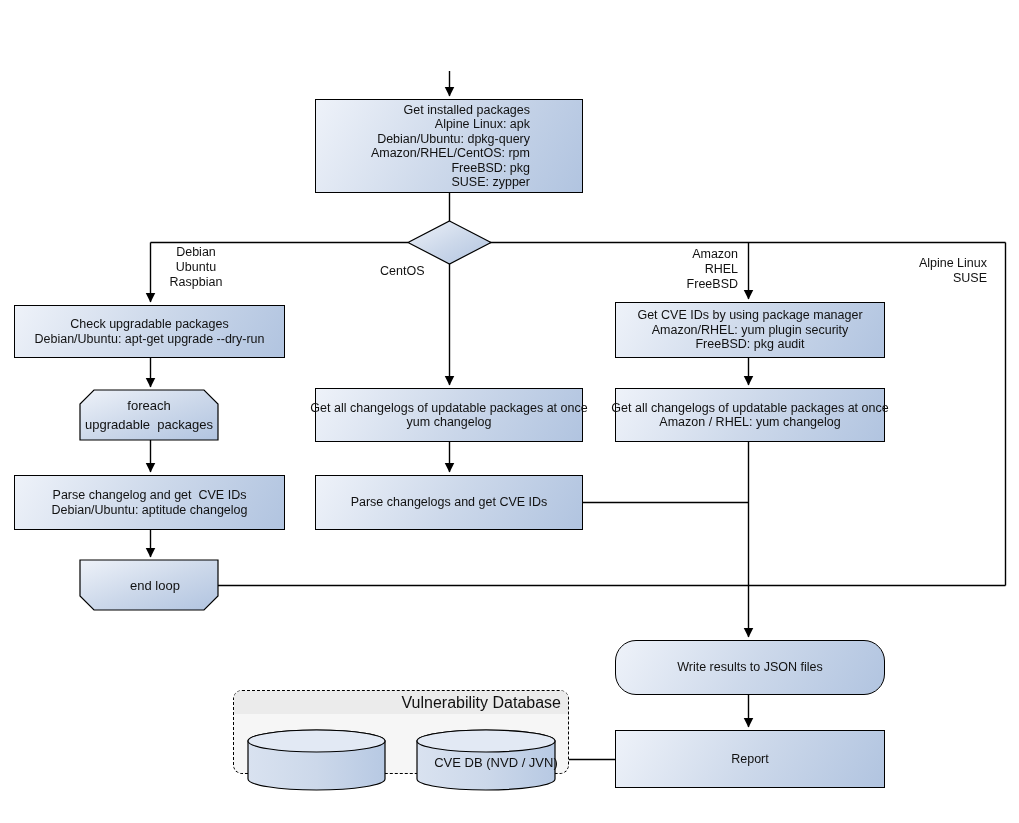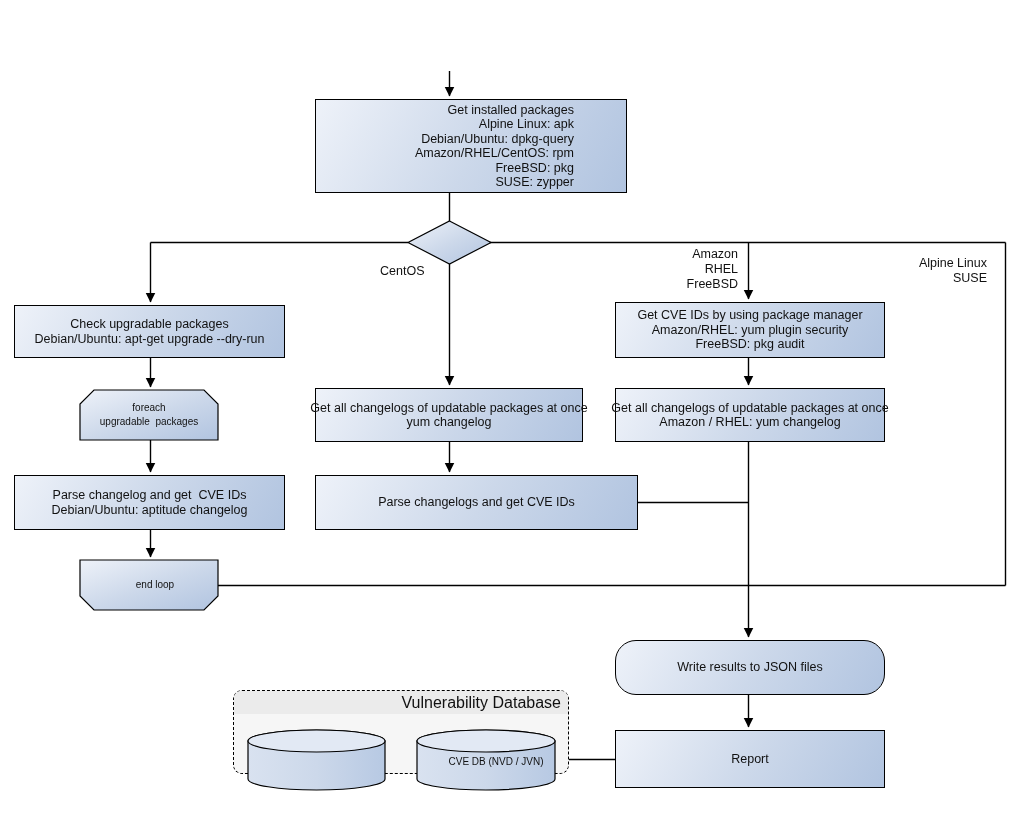--- a/index.html
+++ b/index.html
@@ -13,21 +13,21 @@
     border:1px solid #000;
     background:linear-gradient(120deg,#eef2f9 0%,#ccd8ea 52%,#b1c4e0 100%);
     display:flex;align-items:center;justify-content:center;
     font-size:12.5px;line-height:14.5px;
   }
   .node .txt{white-space:pre-wrap;text-align:center;flex-shrink:0;width:max-content;}
   .node.align-right{justify-content:flex-end;padding-right:52px;}
   .node.align-right .txt{text-align:right;}
   .shape-label{
     position:absolute;display:flex;align-items:center;justify-content:center;
-    font-size:10px;line-height:14px;pointer-events:none;
+    font-size:13px;line-height:19px;pointer-events:none;
   }
   .shape-label .txt{white-space:pre-wrap;text-align:center;flex-shrink:0;width:max-content;}
   .branch-label{
     position:absolute;font-size:12.5px;line-height:15px;white-space:pre-wrap;
   }
   .db-container{
     position:absolute;left:233px;top:690px;width:336px;height:84px;box-sizing:border-box;
     border:1.4px dashed #000;border-radius:9px;background:#f6f6f6;
   }
   .db-header{
@@ -93,21 +93,21 @@
 
     <g stroke="#000" stroke-width="1.2">
       <path d="M248 741 A68.5 11 0 0 1 385 741 L385 779 A68.5 11 0 0 1 248 779 Z" fill="url(#gcyl)"></path>
       <ellipse cx="316.5" cy="741" rx="68.5" ry="11" fill="#e2e9f4"></ellipse>
       <path d="M417 741 A69 11 0 0 1 555 741 L555 779 A69 11 0 0 1 417 779 Z" fill="url(#gcyl)"></path>
       <ellipse cx="486" cy="741" rx="69" ry="11" fill="#e2e9f4"></ellipse>
     </g>
   </svg>
 
 
-  <div class="node align-right" style="left:315px;top:99px;width:312px;height:94px;">
+  <div class="node align-right" style="left:315px;top:99px;width:268px;height:94px;">
     <span class="txt">Get installed packages
 Alpine Linux: apk
 Debian/Ubuntu: dpkg-query
 Amazon/RHEL/CentOS: rpm
 FreeBSD: pkg
 SUSE: zypper</span>
   </div>
 
   <div class="node" style="left:14px;top:305px;width:271px;height:53px;">
     <span class="txt">Check upgradable packages
@@ -117,21 +117,21 @@
   <div class="node" style="left:14px;top:475px;width:271px;height:55px;">
     <span class="txt">Parse changelog and get  CVE IDs
 Debian/Ubuntu: aptitude changelog</span>
   </div>
 
   <div class="node" style="left:315px;top:388px;width:268px;height:54px;">
     <span class="txt">Get all changelogs of updatable packages at once
 yum changelog</span>
   </div>
 
-  <div class="node" style="left:315px;top:475px;width:323px;height:55px;align-items:center;">
+  <div class="node" style="left:315px;top:475px;width:268px;height:55px;align-items:center;">
     <span class="txt">Parse changelogs and get CVE IDs</span>
   </div>
 
   <div class="node" style="left:615px;top:302px;width:270px;height:56px;">
     <span class="txt">Get CVE IDs by using package manager
 Amazon/RHEL: yum plugin security
 FreeBSD: pkg audit</span>
   </div>
 
   <div class="node" style="left:615px;top:388px;width:270px;height:54px;">
@@ -154,20 +154,23 @@
 
   <div class="shape-label" style="left:80px;top:560px;width:150px;height:50px;">
     <span class="txt">end loop</span>
   </div>
 
 
   <div class="shape-label" style="left:417px;top:738px;width:138px;height:48px;padding-left:10px;">
     <span class="txt">CVE DB (NVD / JVN)</span>
   </div>
 
+  <div class="branch-label" style="left:151px;top:245px;width:90px;text-align:center;">Debian
+Ubuntu
+Raspbian</div>
 
   <div class="branch-label" style="left:380px;top:264px;width:63px;">CentOS</div>
 
   <div class="branch-label" style="left:656px;top:247px;width:82px;text-align:right;">Amazon
 RHEL
 FreeBSD</div>
 
   <div class="branch-label" style="left:877px;top:256px;width:110px;text-align:right;">Alpine Linux
 SUSE</div>
 

